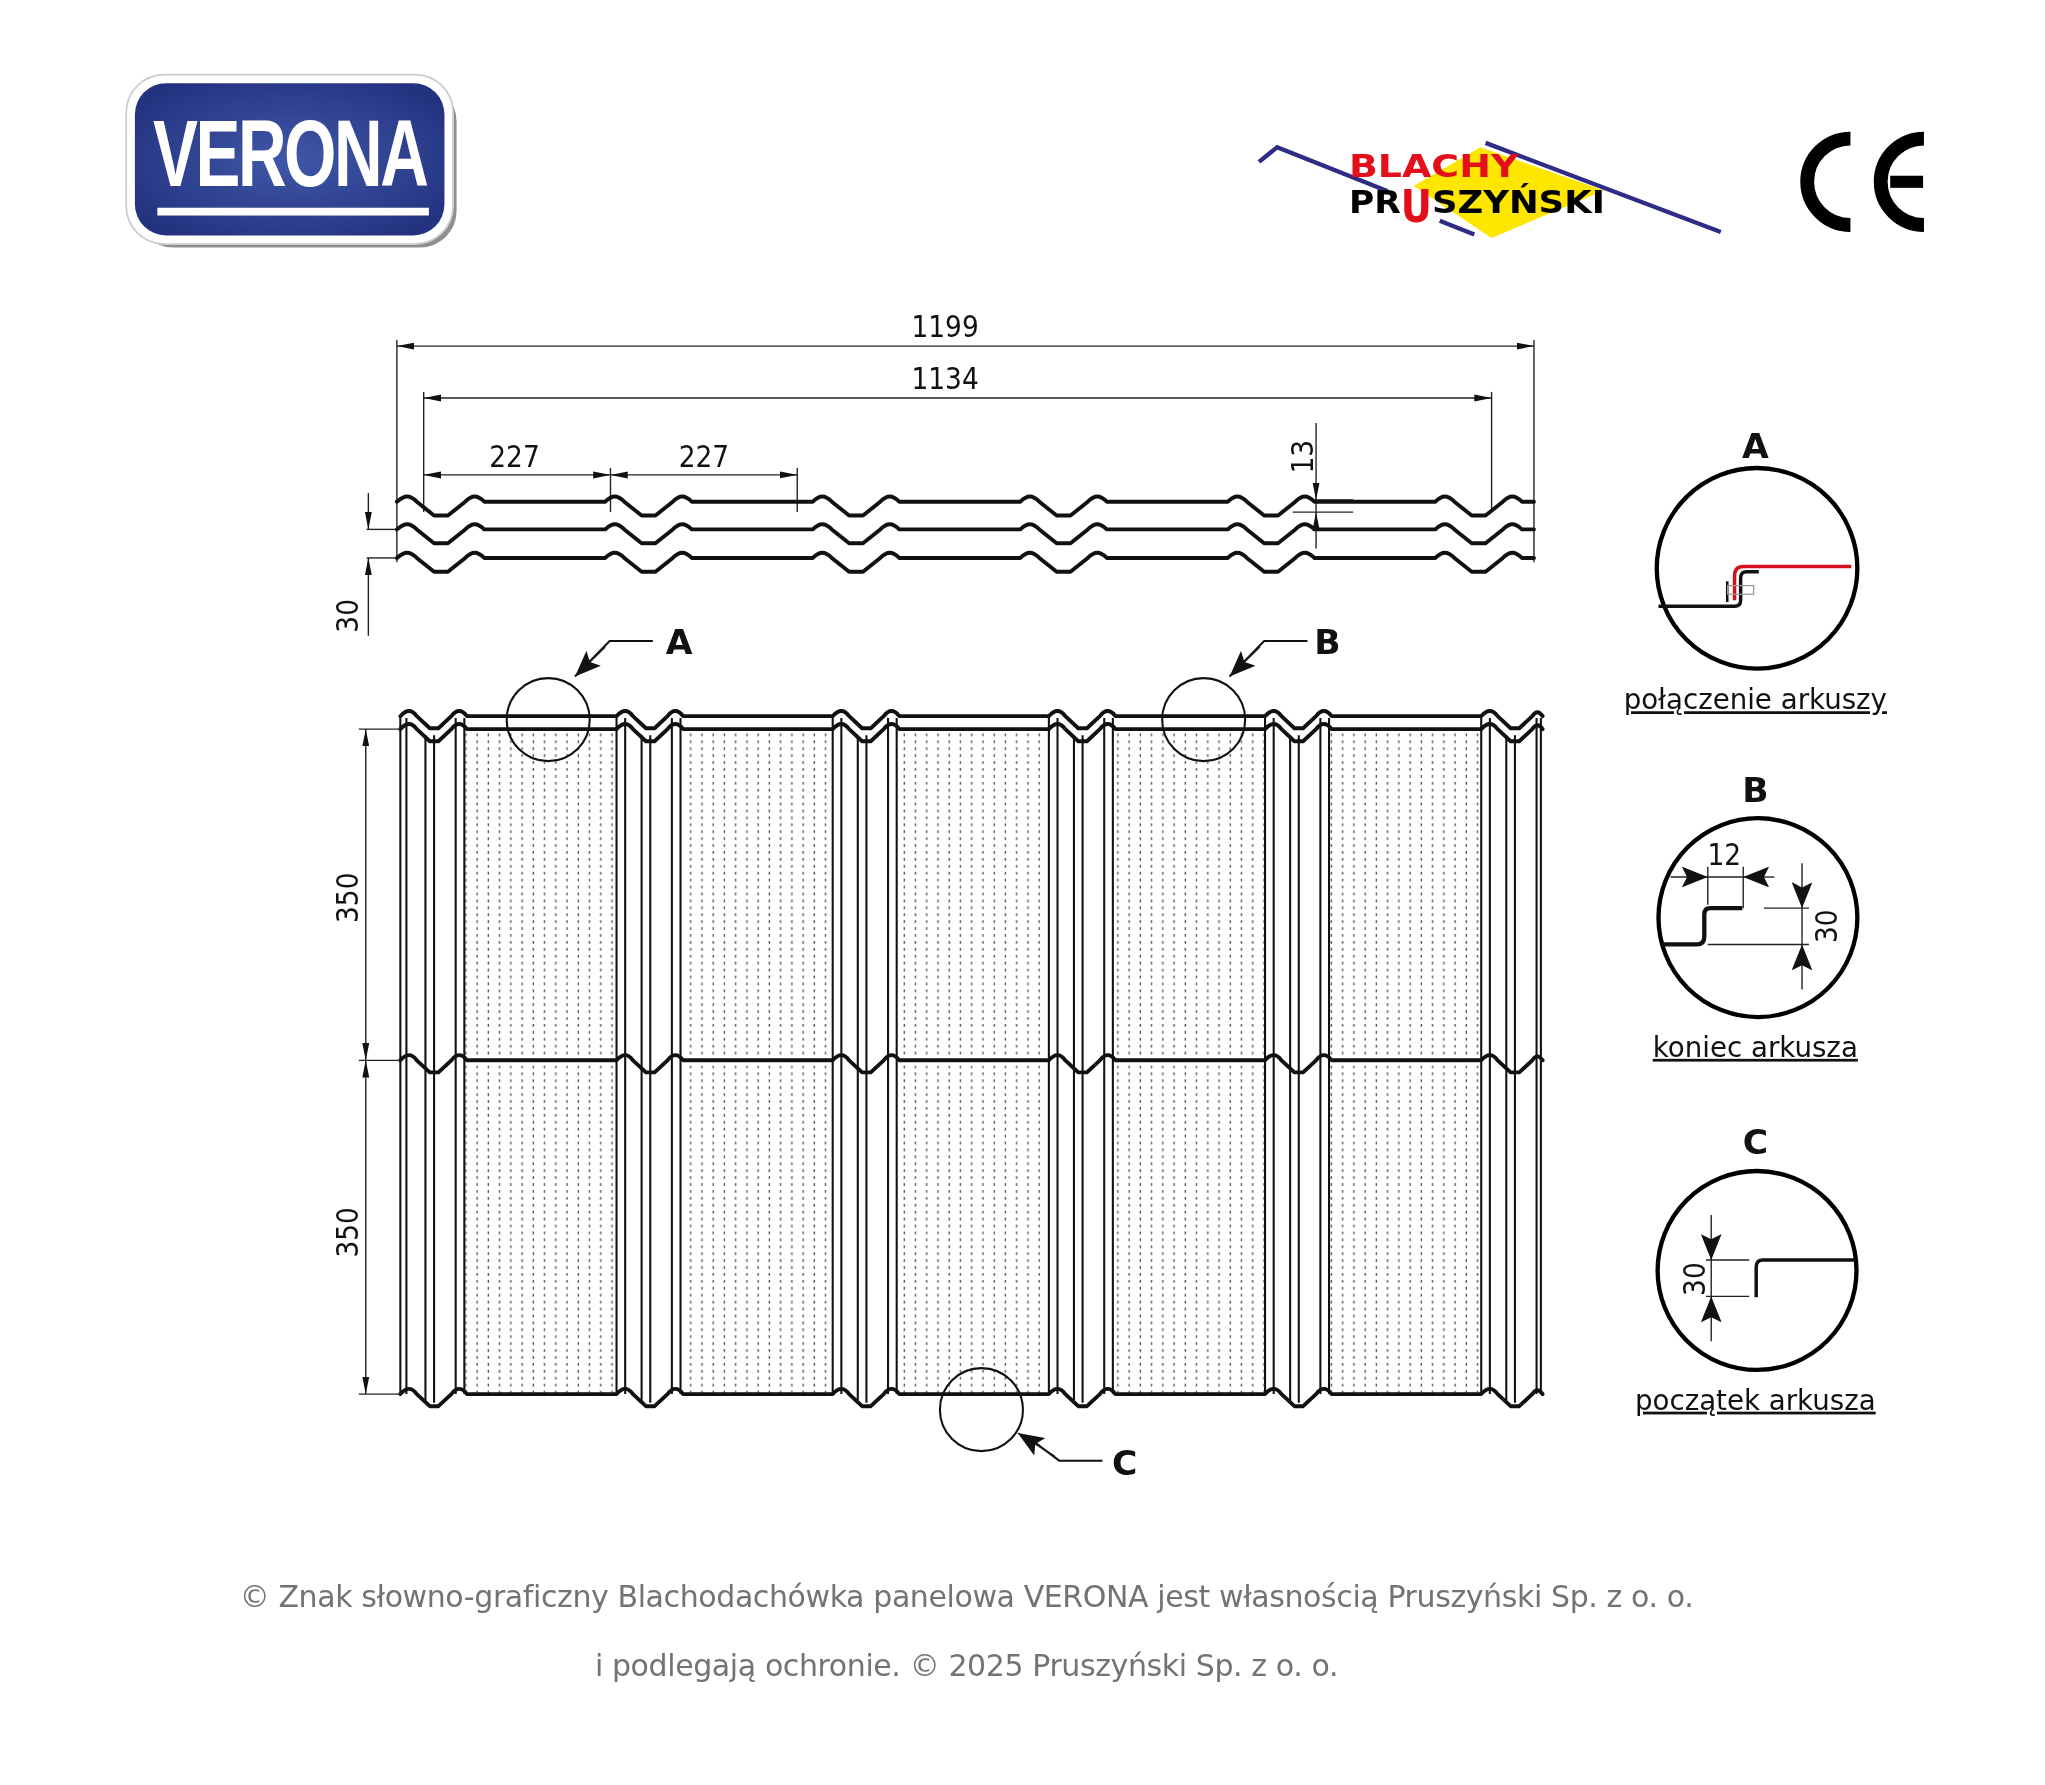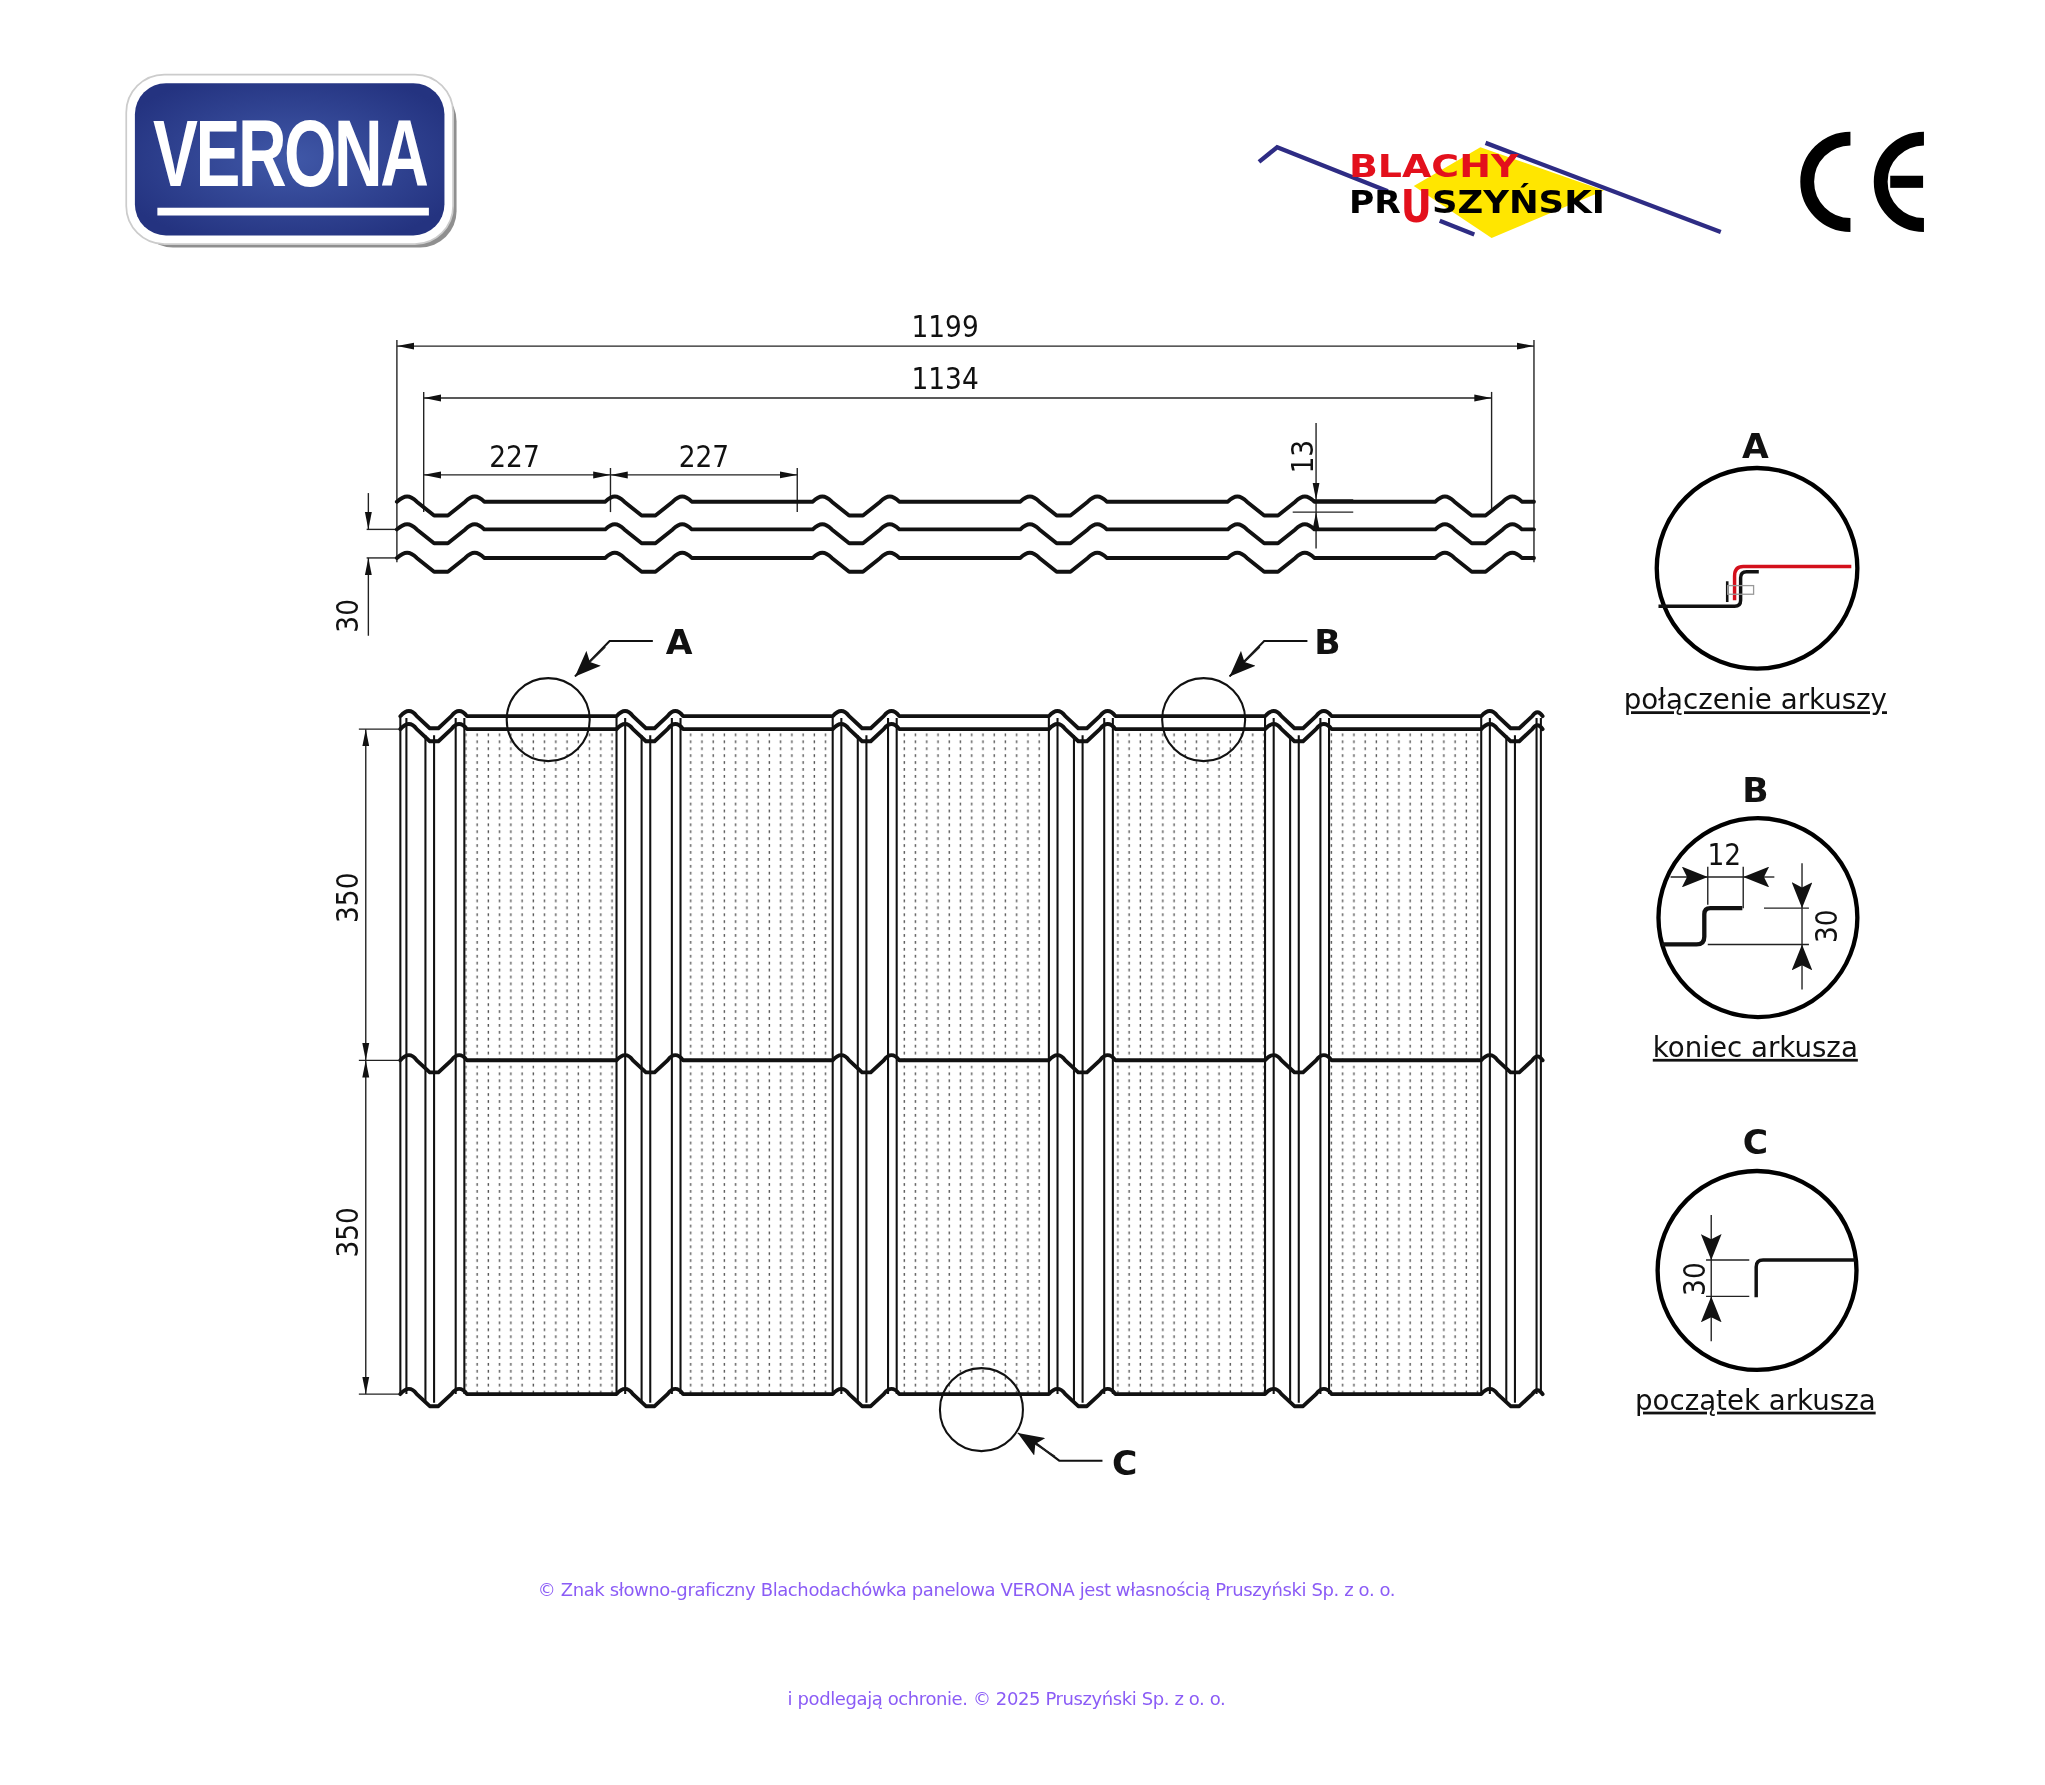--- a/index.html
+++ b/index.html
@@ -5,21 +5,21 @@
   html,body{margin:0;padding:0;background:#ffffff;}
   body{width:2045px;height:1786px;position:relative;overflow:hidden;font-family:"DejaVu Sans Condensed","DejaVu Sans",sans-serif;}
   #stage{position:absolute;left:0;top:0;width:2045px;height:1786px;}
   .dim{font-family:"DejaVu Sans",sans-serif;font-size:34px;fill:#111;font-stretch:condensed;}
   .callout{font-family:"DejaVu Sans",sans-serif;font-weight:bold;font-size:40px;fill:#111;}
   .caption{font-family:"DejaVu Sans",sans-serif;font-size:32px;fill:#111;text-decoration:underline;}
   .logo-verona{font-family:"Liberation Sans",sans-serif;font-weight:bold;font-size:110px;fill:#fff;letter-spacing:-4px;}
   .blachy{font-family:"DejaVu Sans",sans-serif;font-weight:bold;font-size:36px;fill:#e3101c;}
   .prusz{font-family:"DejaVu Sans",sans-serif;font-weight:bold;font-size:36px;fill:#000;}
   .prusz-u{font-family:"DejaVu Sans",sans-serif;font-weight:bold;font-size:52px;fill:#e3101c;}
-  .footer{position:absolute;left:0;width:1933px;text-align:center;font-family:"DejaVu Sans",sans-serif;font-size:18px;color:#8b5cf6;letter-spacing:-0.4px;}
+  .footer{position:absolute;left:0;width:1933px;text-align:center;font-family:"DejaVu Sans",sans-serif;font-size:30px;color:#737373;letter-spacing:-0.4px;}
   .thin{stroke:#222;stroke-width:1.6;fill:none;}
   .mid{stroke:#111;stroke-width:2.4;fill:none;}
   .thick{stroke:#111;stroke-width:4.5;fill:none;stroke-linecap:round;stroke-linejoin:round;}
 </style>
 </head>
 <body>
 
 <svg id="stage" width="2045" height="1786" viewBox="0 0 2365 2065" xmlns="http://www.w3.org/2000/svg">
   <defs>
     <marker id="arr" viewBox="0 0 20 10" refX="20" refY="5" markerWidth="20" markerHeight="10" orient="auto-start-reverse" markerUnits="userSpaceOnUse">
@@ -239,14 +239,14 @@
     <line class="thin" x1="1973" y1="1499" x2="2023" y2="1499"></line>
     <line class="thin" x1="1979" y1="1405" x2="1979" y2="1457" marker-end="url(#arrBig)"></line>
     <line class="thin" x1="1979" y1="1551" x2="1979" y2="1499" marker-end="url(#arrBig)"></line>
     <line class="thin" x1="1979" y1="1457" x2="1979" y2="1499"></line>
     <text class="dim" x="0" y="0" transform="translate(1972,1479) rotate(-90)" text-anchor="middle">30</text>
     <text class="caption" x="2030" y="1630" text-anchor="middle">początek arkusza</text>
   </g>
 </svg>
 
 <div class="footer" style="top:1579px;">© Znak słowno-graficzny Blachodachówka panelowa VERONA jest własnością Pruszyński Sp. z o. o.</div>
-<div class="footer" style="top:1688px;margin-left:40px;">i podlegają ochronie. ©  2025  Pruszyński Sp. z o. o.</div>
+<div class="footer" style="top:1648px;">i podlegają ochronie. ©  2025  Pruszyński Sp. z o. o.</div>
 
 
 </body></html>

